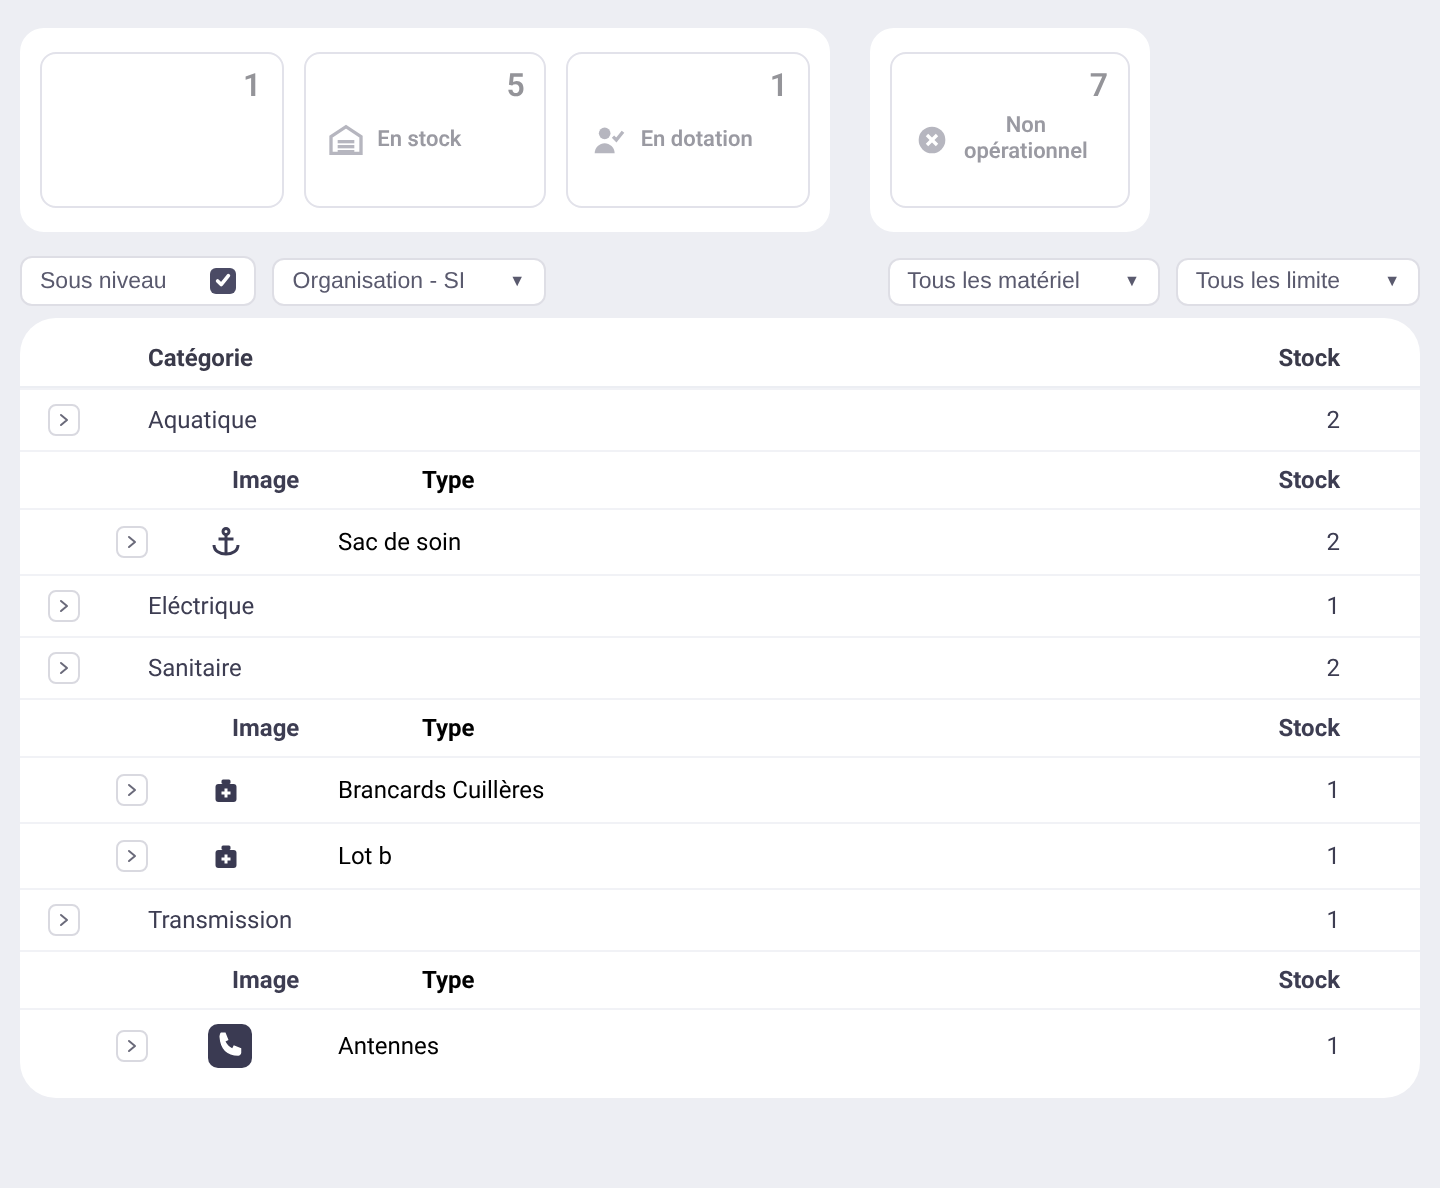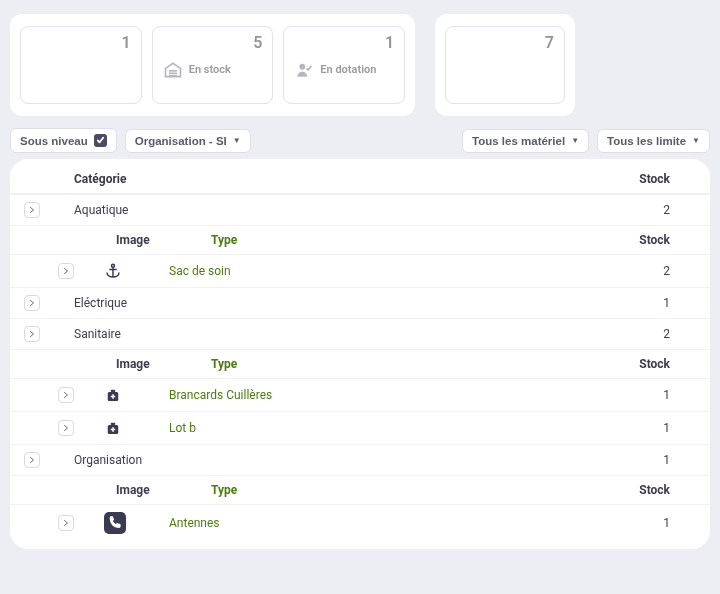--- a/index.html
+++ b/index.html
@@ -66,24 +66,23 @@
   .filter-row .spacer { flex: 1; }
   .btn {
     background: #fff;
     border: 1px solid #dedee5;
     border-radius: 6px;
     padding: 5px 9px;
     font-size: 11.5px;
     color: #5a5a6e;
     display: inline-flex;
     align-items: center;
-    gap: 6px;
+    gap: 22px;
     cursor: pointer;
     white-space: nowrap;
-    font-weight: bold;
   }
   .btn .caret { font-size: 8px; color: #5a5a6e; }
   .btn .check {
     display:inline-flex; align-items:center; justify-content:center;
     width:13px; height:13px; background:#4b4b65; border-radius:3px;
   }
   .btn .check svg { width:9px; height:9px; }
   .table {
     background: #fff;
     border-radius: 18px;
@@ -118,21 +117,21 @@
     cursor: pointer;
     background:#fff;
   }
   .expander svg { width:8px; height:8px; }
   .ico-wrap { display:inline-flex; align-items:center; justify-content:center; }
   .ico-box {
     width:22px; height:22px; background:#3a3a52; border-radius:5px;
     display:inline-flex; align-items:center; justify-content:center;
   }
   .ico-box svg { width:13px; height:13px; fill:#fff; }
-  .type-col { color:#4d7c0f; }
+  .type-col { color:#000000; }
   .bold { font-weight:700;padding-left:42px; }
 </style>
 </head>
 <body>
 
 <svg width="0" height="0" style="position:absolute">
   <defs>
     <g id="ico-calendar">
         <rect x="3" y="5" width="18" height="16" rx="2" fill="none" stroke="#b6b6bf" stroke-width="2"></rect>
         <line x1="3" y1="10" x2="21" y2="10" stroke="#b6b6bf" stroke-width="2"></line>
@@ -213,20 +212,29 @@
             </span>
           <span class="label">En dotation</span>
         </div>
       </div>
 
     </div>
 
     <div class="cards-group right">
       <div class="card" style="width:120px">
         <span class="num">7</span>
+        <div class="body">
+          <span class="icon ico-wrap">
+              <svg viewBox="0 0 24 24">
+                <use href="#ico-xcircle"></use>
+              </svg>
+            </span>
+          <span class="label" style="white-space:pre-line">Non
+opérationnel</span>
+        </div>
       </div>
     </div>
   </div>
 
   <div class="filter-row">
     <button class="btn">
       <span>Sous niveau</span>
       <span class="check">
           <svg viewBox="0 0 10 10">
             <use href="#ico-check"></use>
@@ -355,21 +363,21 @@
           <span class="type-col">Lot b</span>
           <span class="c-stock">1</span>
         </div>
         <div class="row sub">
           <span><span class="expander">
               <svg viewBox="0 0 16 16">
                 <use href="#ico-chevron"></use>
               </svg>
             </span></span>
           <span></span>
-          <span class="c-cat">Organisation</span>
+          <span class="c-cat">Transmission</span>
           <span></span>
           <span class="c-stock">1</span>
         </div>
         <div class="row sub cat-header">
           <span></span>
           <span></span>
           <span class="c-cat bold">Image</span>
           <span class="type-col bold">Type</span>
           <span class="c-stock bold">Stock</span>
         </div>

